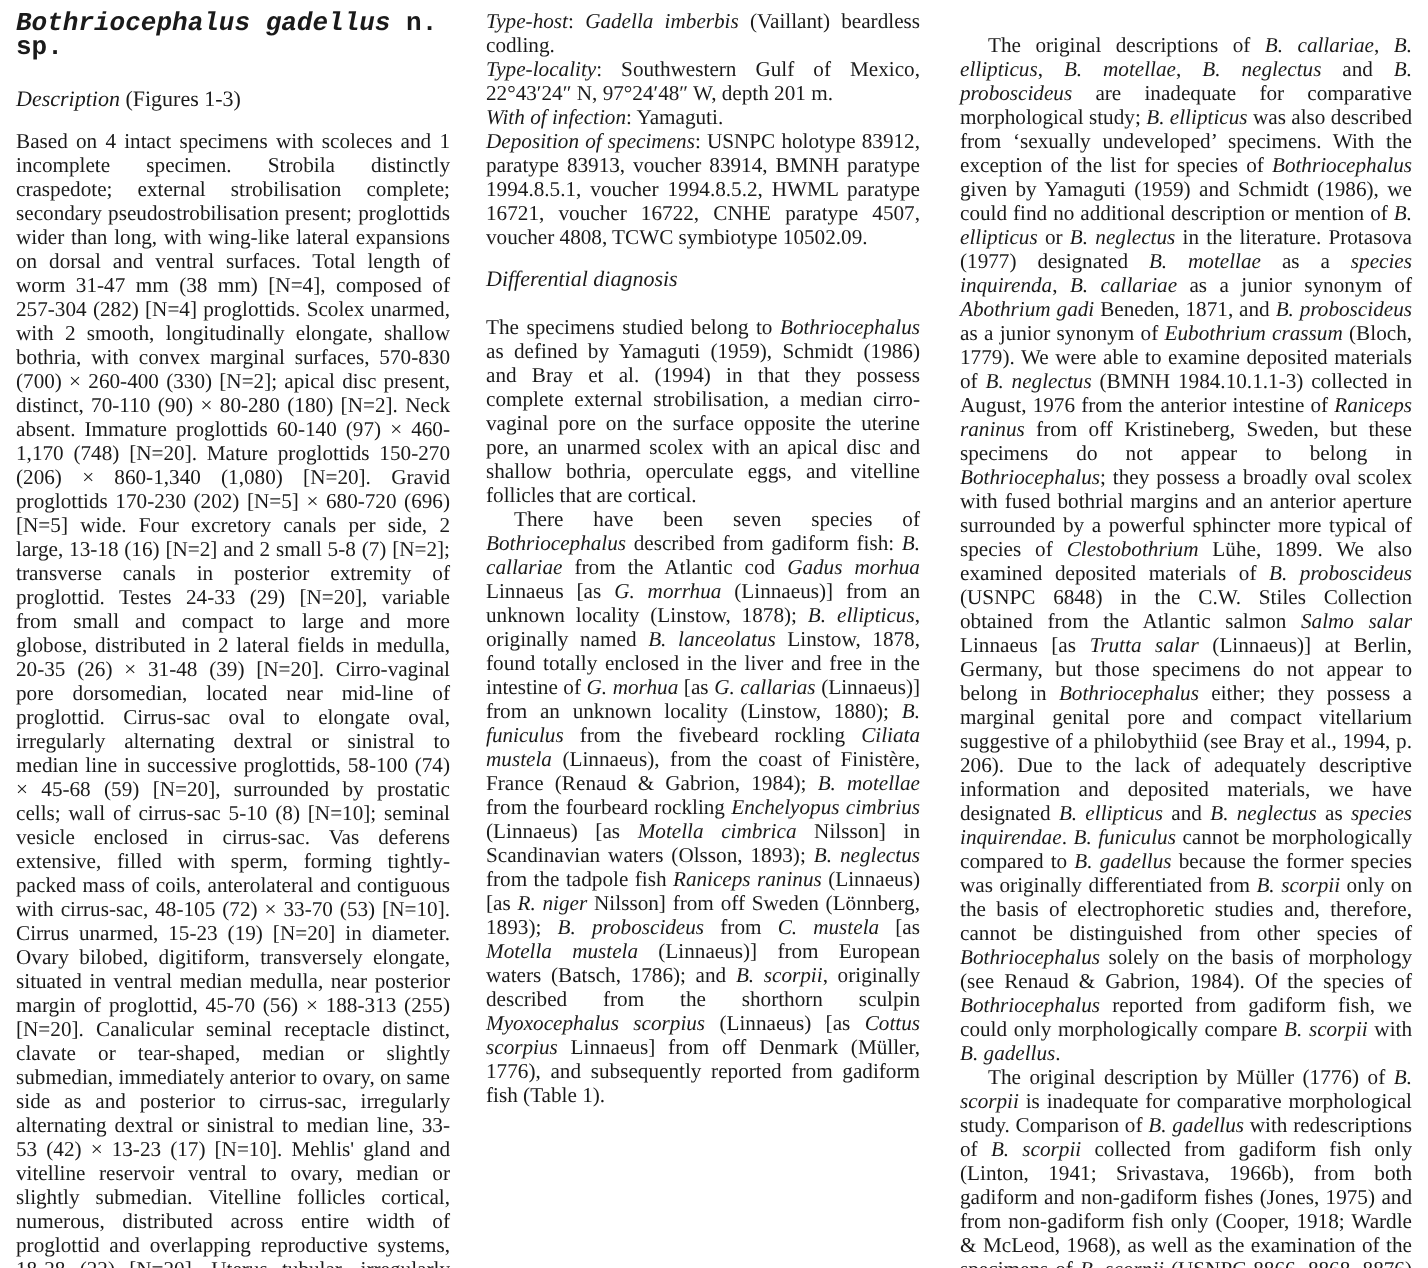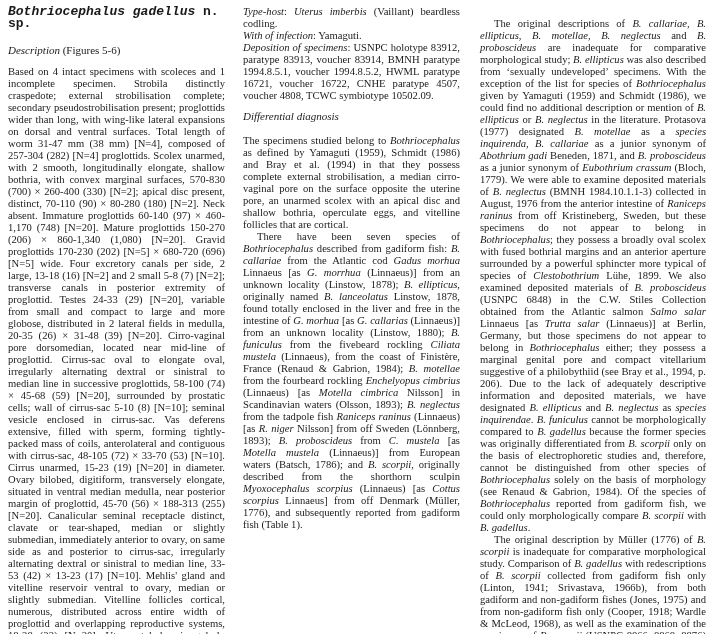--- a/index.html
+++ b/index.html
@@ -27,28 +27,29 @@
   i, em { font-style: italic; }
 </style>
 </head>
 <body>
 
 <div class="col col-left">
   <div class="heading-title">
     <i>Bothriocephalus gadellus</i><span> n. sp.</span>
   </div>
   <div class="heading-sub">
-    <i>Description</i><span> (Figures 5-6)</span>
+    <i>Description</i><span> (Figures 1-3)</span>
   </div>
   <p><span>Based on 4 intact specimens with scoleces and 1 incomplete specimen. Strobila distinctly craspedote; external strobilisation complete; secondary pseudostrobilisation present; proglottids wider than long, with wing-like lateral expansions on dorsal and ventral surfaces. Total length of worm 31-47 mm (38 mm) [N=4], composed of 257-304 (282) [N=4] proglottids. Scolex unarmed, with 2 smooth, longitudinally elongate, shallow bothria, with convex marginal surfaces, 570-830 (700) × 260-400 (330) [N=2]; apical disc present, distinct, 70-110 (90) × 80-280 (180) [N=2]. Neck absent. Immature proglottids 60-140 (97) × 460-1,170 (748) [N=20]. Mature proglottids 150-270 (206) × 860-1,340 (1,080) [N=20]. Gravid proglottids 170-230 (202) [N=5] × 680-720 (696) [N=5] wide. Four excretory canals per side, 2 large, 13-18 (16) [N=2] and 2 small 5-8 (7) [N=2]; transverse canals in posterior extremity of proglottid. Testes 24-33 (29) [N=20], variable from small and compact to large and more globose, distributed in 2 lateral fields in medulla, 20-35 (26) × 31-48 (39) [N=20]. Cirro-vaginal pore dorsomedian, located near mid-line of proglottid. Cirrus-sac oval to elongate oval, irregularly alternating dextral or sinistral to median line in successive proglottids, 58-100 (74) × 45-68 (59) [N=20], surrounded by prostatic cells; wall of cirrus-sac 5-10 (8) [N=10]; seminal vesicle enclosed in cirrus-sac. Vas deferens extensive, filled with sperm, forming tightly-packed mass of coils, anterolateral and contiguous with cirrus-sac, 48-105 (72) × 33-70 (53) [N=10]. Cirrus unarmed, 15-23 (19) [N=20] in diameter. Ovary bilobed, digitiform, transversely elongate, situated in ventral median medulla, near posterior margin of proglottid, 45-70 (56) × 188-313 (255) [N=20]. Canalicular seminal receptacle distinct, clavate or tear-shaped, median or slightly submedian, immediately anterior to ovary, on same side as and posterior to cirrus-sac, irregularly alternating dextral or sinistral to median line, 33-53 (42) × 13-23 (17) [N=10]. Mehlis' gland and vitelline reservoir ventral to ovary, median or slightly submedian. Vitelline follicles cortical, numerous, distributed across entire width of proglottid and overlapping reproductive systems, 18-28 (22) [N=20]. Uterus tubular, irregularly alternating dextral or sinistral to median line, winds anteriorly to form spherical median or slightly submedian uterine sac at distal end; uterine pore median</span></p>
 </div>
 
 <div class="col col-mid">
   <div>
-    <p><i>Type-host</i><span>: </span><i>Uterus imberbis</i><span> (Vaillant) beardless codling.</span></p>
+    <p><i>Type-host</i><span>: </span><i>Gadella imberbis</i><span> (Vaillant) beardless codling.</span></p>
+    <p><i>Type-locality</i><span>: Southwestern Gulf of Mexico, 22°43′24″ N, 97°24′48″ W, depth 201 m.</span></p>
     <p><i>With of infection</i><span>: Yamaguti.</span></p>
     <p><i>Deposition of specimens</i><span>: USNPC holotype 83912, paratype 83913, voucher 83914, BMNH paratype 1994.8.5.1, voucher 1994.8.5.2, HWML paratype 16721, voucher 16722, CNHE paratype 4507, voucher 4808, TCWC symbiotype 10502.09.</span></p>
   </div>
   <div class="heading-sub" style="margin-top:8px;margin-bottom:13px;">
     <i>Differential diagnosis</i>
   </div>
   <p><span>The specimens studied belong to </span><i>Bothriocephalus</i><span> as defined by Yamaguti (1959), Schmidt (1986) and Bray et al. (1994) in that they possess complete external strobilisation, a median cirro-vaginal pore on the surface opposite the uterine pore, an unarmed scolex with an apical disc and shallow bothria, operculate eggs, and vitelline follicles that are cortical.</span></p>
   <p class="indent"><span>There have been seven species of </span><i>Bothriocephalus</i><span> described from gadiform fish: </span><i>B. callariae</i><span> from the Atlantic cod </span><i>Gadus morhua</i><span> Linnaeus [as </span><i>G. morrhua</i><span> (Linnaeus)] from an unknown locality (Linstow, 1878); </span><i>B. ellipticus</i><span>, originally named </span><i>B. lanceolatus</i><span> Linstow, 1878, found totally enclosed in the liver and free in the intestine of </span><i>G. morhua</i><span> [as </span><i>G. callarias</i><span> (Linnaeus)] from an unknown locality (Linstow, 1880); </span><i>B. funiculus</i><span> from the fivebeard rockling </span><i>Ciliata mustela</i><span> (Linnaeus), from the coast of Finistère, France (Renaud &amp; Gabrion, 1984); </span><i>B. motellae</i><span> from the fourbeard rockling </span><i>Enchelyopus cimbrius</i><span> (Linnaeus) [as </span><i>Motella cimbrica</i><span> Nilsson] in Scandinavian waters (Olsson, 1893); </span><i>B. neglectus</i><span> from the tadpole fish </span><i>Raniceps raninus</i><span> (Linnaeus) [as </span><i>R. niger</i><span> Nilsson] from off Sweden (Lönnberg, 1893); </span><i>B. proboscideus</i><span> from </span><i>C. mustela</i><span> [as </span><i>Motella mustela</i><span> (Linnaeus)] from European waters (Batsch, 1786); and </span><i>B. scorpii</i><span>, originally described from the shorthorn sculpin </span><i>Myoxocephalus scorpius</i><span> (Linnaeus) [as </span><i>Cottus scorpius</i><span> Linnaeus] from off Denmark (Müller, 1776), and subsequently reported from gadiform fish (Table 1).</span></p>
 </div>
 

